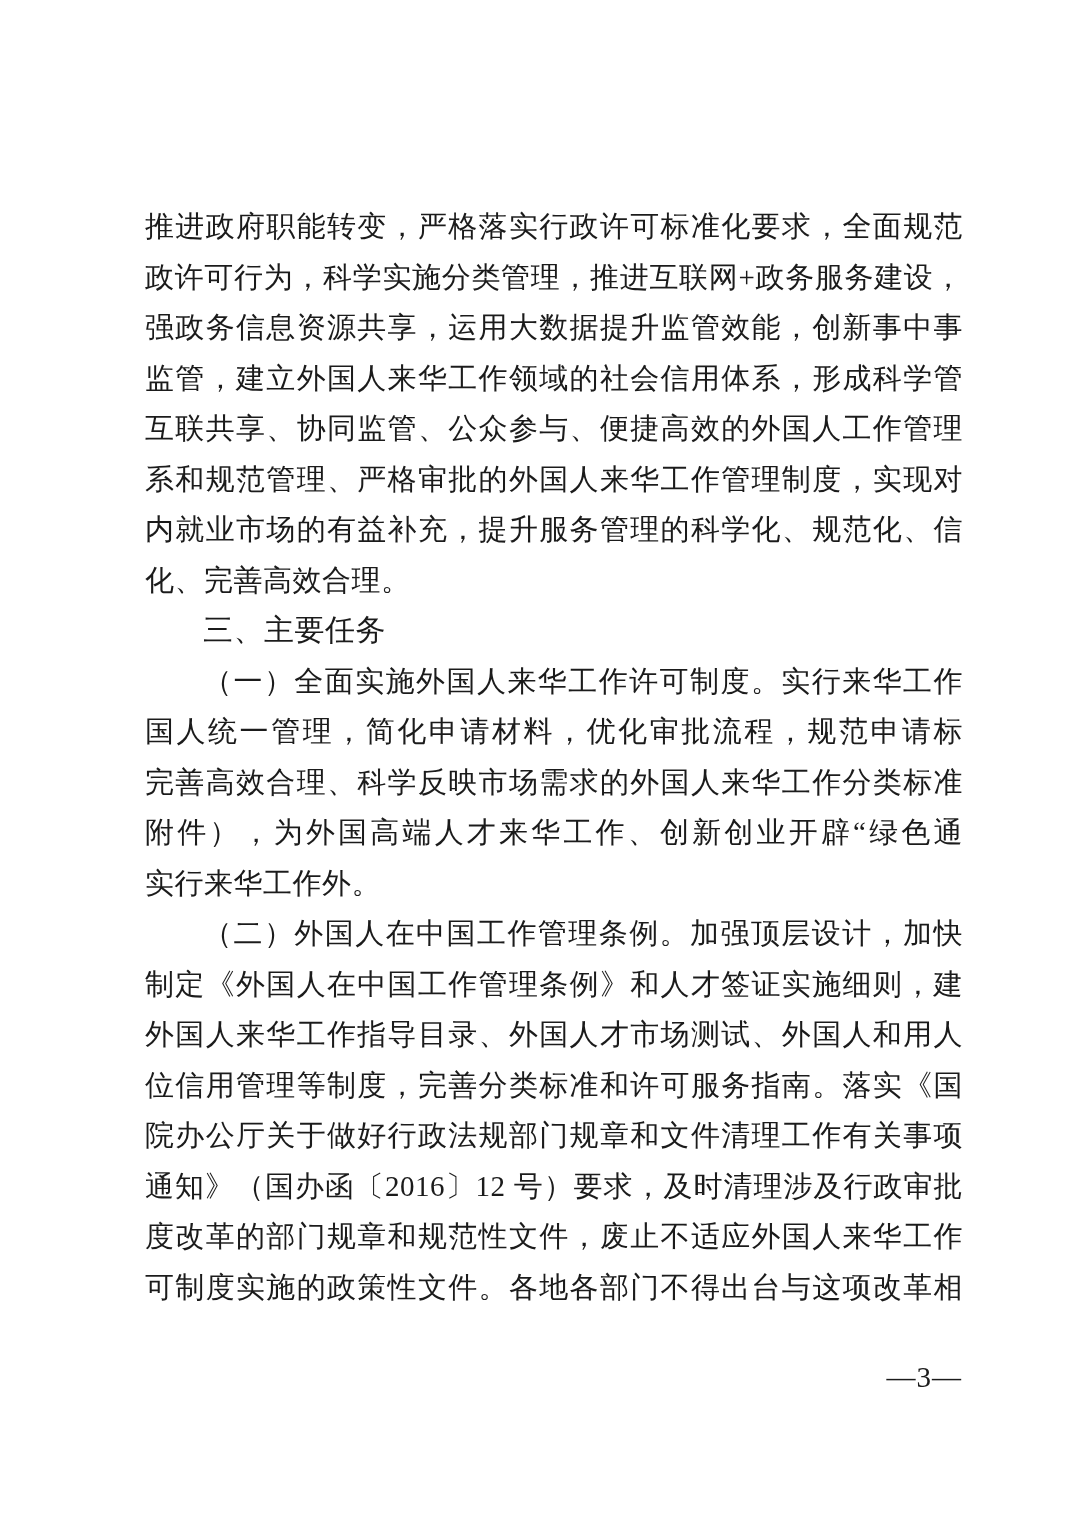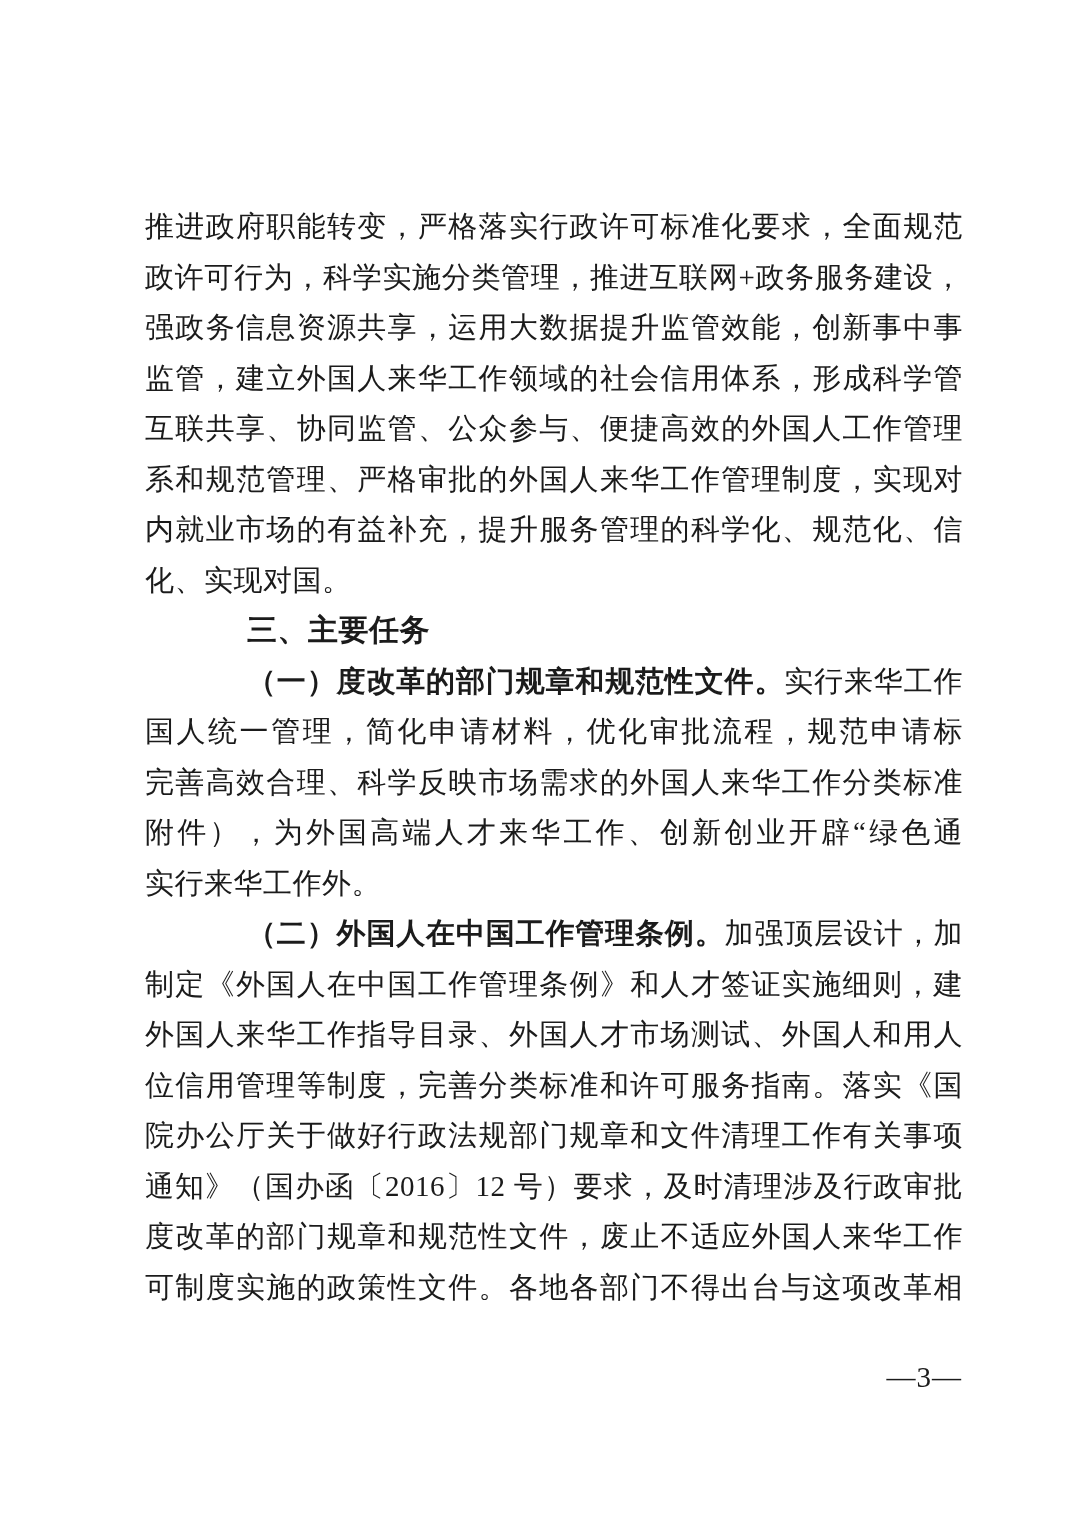--- a/index.html
+++ b/index.html
@@ -39,22 +39,21 @@
   }
   .line.indent {
     text-indent: 58px;
   }
   .line.heading {
     font-family: "Liberation Sans", sans-serif;
     font-weight: bold;
     font-size: 30px;
   }
   .seg.bold {
-    font-weight: bold;
-    margin-left: 44px;
+    font-weight: normal;
   }
   .footer {
     position: absolute;
     top: 1352px;
     right: 112px;
     font-size: 29px;
     line-height: 50px;
     text-align: right;
     letter-spacing: 1px;
   }
@@ -64,23 +63,23 @@
 
 <div class="page">
   <div class="content" id="content">
       <div class="line"><span class="seg">推进政府职能转变，严格落实行政许可标准化要求，全面规范行</span></div>
       <div class="line"><span class="seg">政许可行为，科学实施分类管理，推进互联网+政务服务建设，加</span></div>
       <div class="line"><span class="seg">强政务信息资源共享，运用大数据提升监管效能，创新事中事后</span></div>
       <div class="line"><span class="seg">监管，建立外国人来华工作领域的社会信用体系，形成科学管理、</span></div>
       <div class="line"><span class="seg">互联共享、协同监管、公众参与、便捷高效的外国人工作管理体</span></div>
       <div class="line"><span class="seg">系和规范管理、严格审批的外国人来华工作管理制度，实现对国</span></div>
       <div class="line"><span class="seg">内就业市场的有益补充，提升服务管理的科学化、规范化、信息</span></div>
-      <div class="line left"><span class="seg">化、实现对国。</span></div>
+      <div class="line left"><span class="seg">化、完善高效合理。</span></div>
       <div class="line left indent heading"><span class="seg bold">三、主要任务</span></div>
-      <div class="line indent"><span class="seg bold">（一）度改革的部门规章和规范性文件。</span><span class="seg">实行来华工作外</span></div>
+      <div class="line indent"><span class="seg bold">（一）全面实施外国人来华工作许可制度。</span><span class="seg">实行来华工作外</span></div>
       <div class="line"><span class="seg">国人统一管理，简化申请材料，优化审批流程，规范申请标准，</span></div>
       <div class="line"><span class="seg">完善高效合理、科学反映市场需求的外国人来华工作分类标准(见</span></div>
       <div class="line"><span class="seg">附件），为外国高端人才来华工作、创新创业开辟“绿色通道”，</span></div>
       <div class="line left"><span class="seg">实行来华工作外。</span></div>
       <div class="line indent"><span class="seg bold">（二）外国人在中国工作管理条例。</span><span class="seg">加强顶层设计，加快</span></div>
       <div class="line"><span class="seg">制定《外国人在中国工作管理条例》和人才签证实施细则，建立</span></div>
       <div class="line"><span class="seg">外国人来华工作指导目录、外国人才市场测试、外国人和用人单</span></div>
       <div class="line"><span class="seg">位信用管理等制度，完善分类标准和许可服务指南。落实《国务</span></div>
       <div class="line"><span class="seg">院办公厅关于做好行政法规部门规章和文件清理工作有关事项的</span></div>
       <div class="line"><span class="seg">通知》（国办函〔2016〕12 号）要求，及时清理涉及行政审批制</span></div>

